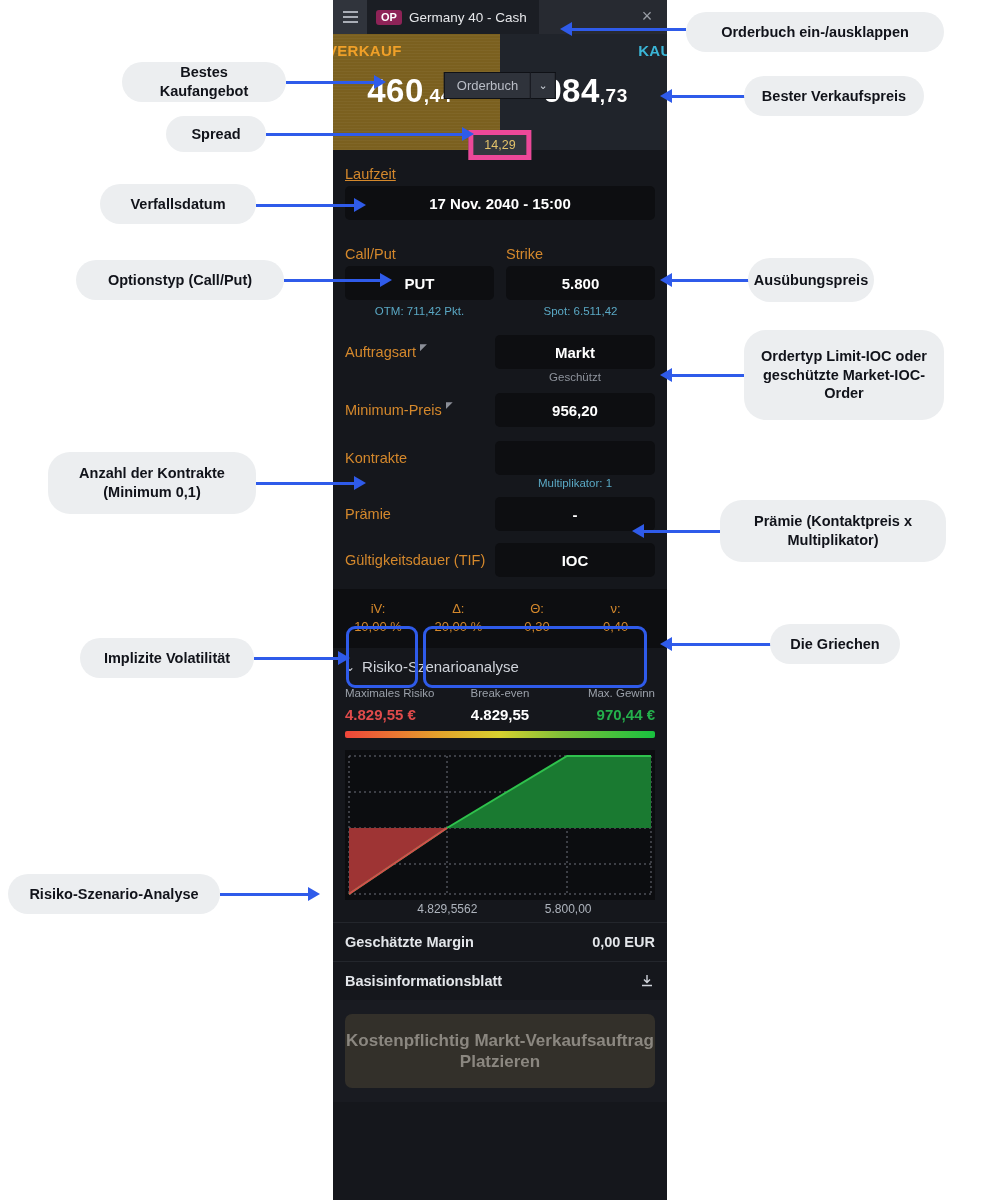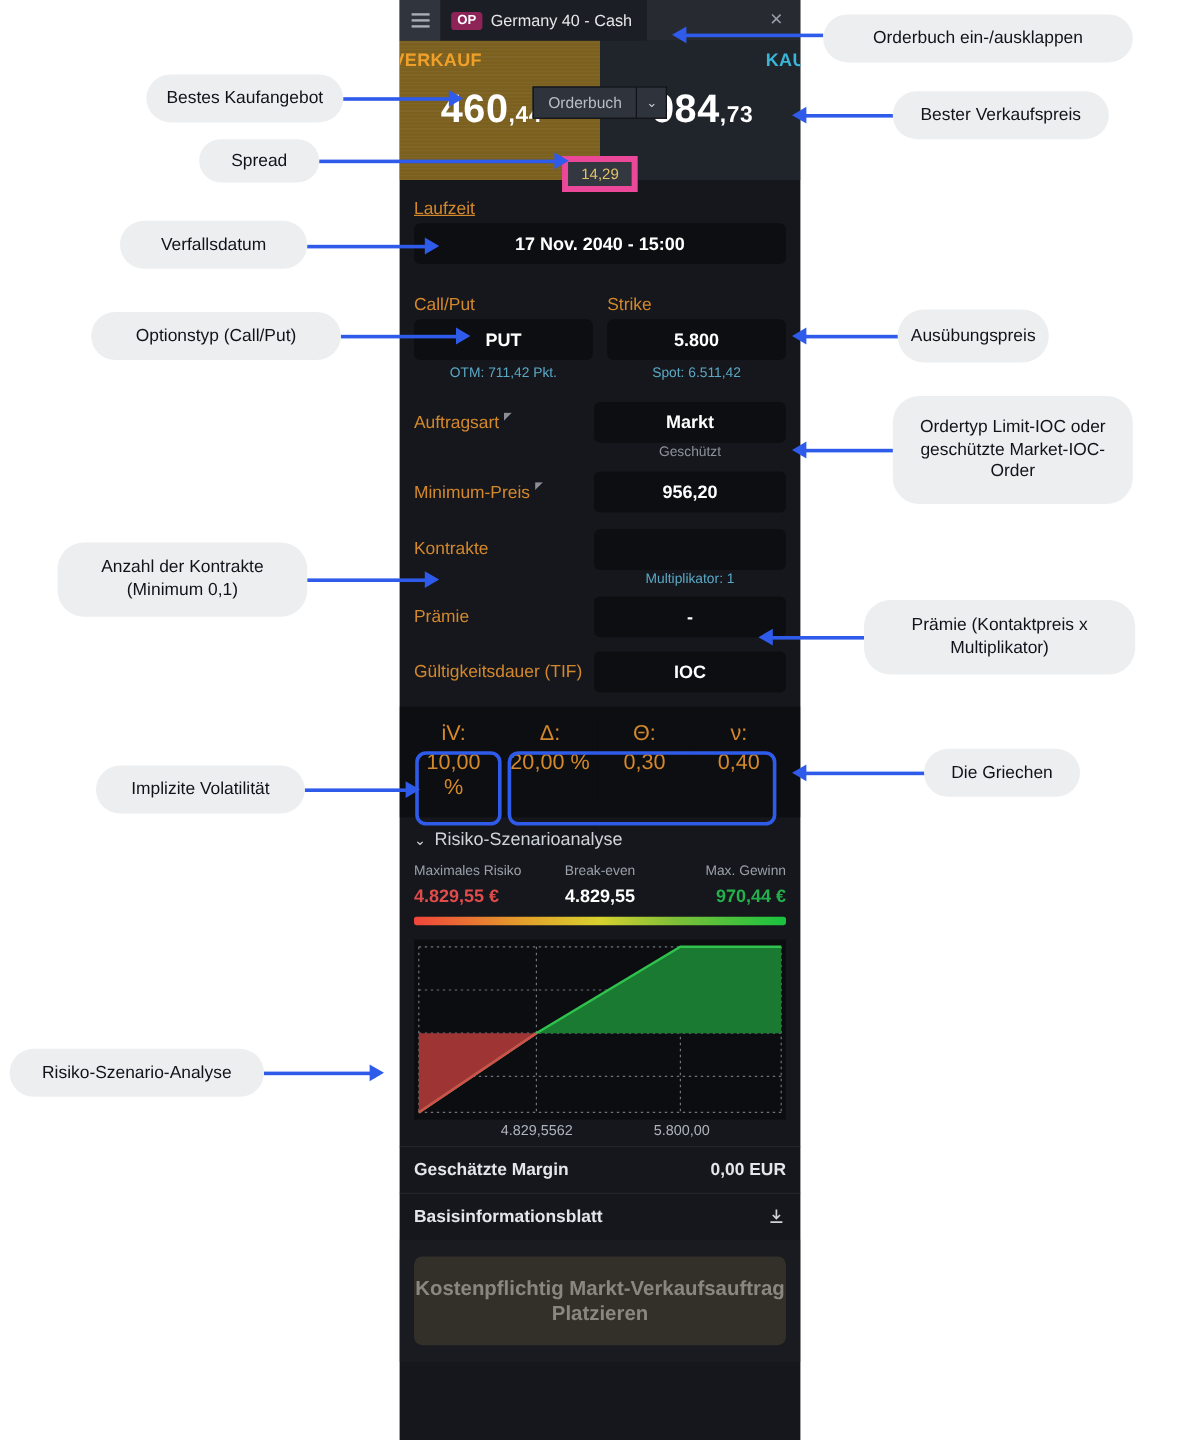--- a/index.html
+++ b/index.html
@@ -8,21 +8,21 @@
     background:#ffffff;
     font-family:"Liberation Sans",sans-serif;
   }
 
   
   .callout{
     position:absolute;
     background:#eceef0;
     border-radius:22px;
     color:#11131a;
-    font-weight:normal;
+    font-weight:bold;
     font-size:14.5px;
     line-height:1.28;
     text-align:center;
     display:flex;align-items:center;justify-content:center;
     padding:10px 16px;
     box-sizing:border-box;
     z-index:40;
   }
   .arrow{position:absolute;z-index:39;}
   .arrow .shaft{position:absolute;background:#2f5bea;height:3px;top:50%;margin-top:-1.5px;}
@@ -87,21 +87,21 @@
   .fbox.half{width:160px;}
   .sublabel{font-size:11.5px;color:#8e939c;text-align:center;}
   .sublabel.cyan{color:#5aa8c4;}
   .sectiontitle{color:#d4882c;font-size:14.5px;margin:6px 0 4px;text-decoration:underline;}
   .twocol{display:flex;gap:12px;}
   .col{flex:1;}
   .cellLabel{color:#d4882c;font-size:14.5px;margin-bottom:4px;}
 
   
   .greeks{display:flex;gap:8px;padding:8px 12px 10px;background:#0d0e11;margin-top:10px;}
-  .gk{background:#0d0e11;color:#d4882c;font-size:18px;text-align:center;padding:4px 0;}
+  .gk{background:#0d0e11;color:#d4882c;font-size:13px;text-align:center;padding:4px 0;}
   .gk .k{display:block;}
   .gk .v{display:block;margin-top:3px;}
   .gk.iv{width:66px;}
   .gkgroup{flex:1;display:flex;}
   .gkgroup .gk{flex:1;}
 
   
   .risk{padding:10px 12px 0;}
   .riskhead{color:#cfd3da;font-size:15px;display:flex;align-items:center;gap:7px;}
   .chev{font-size:12px;color:#cfd3da;}

